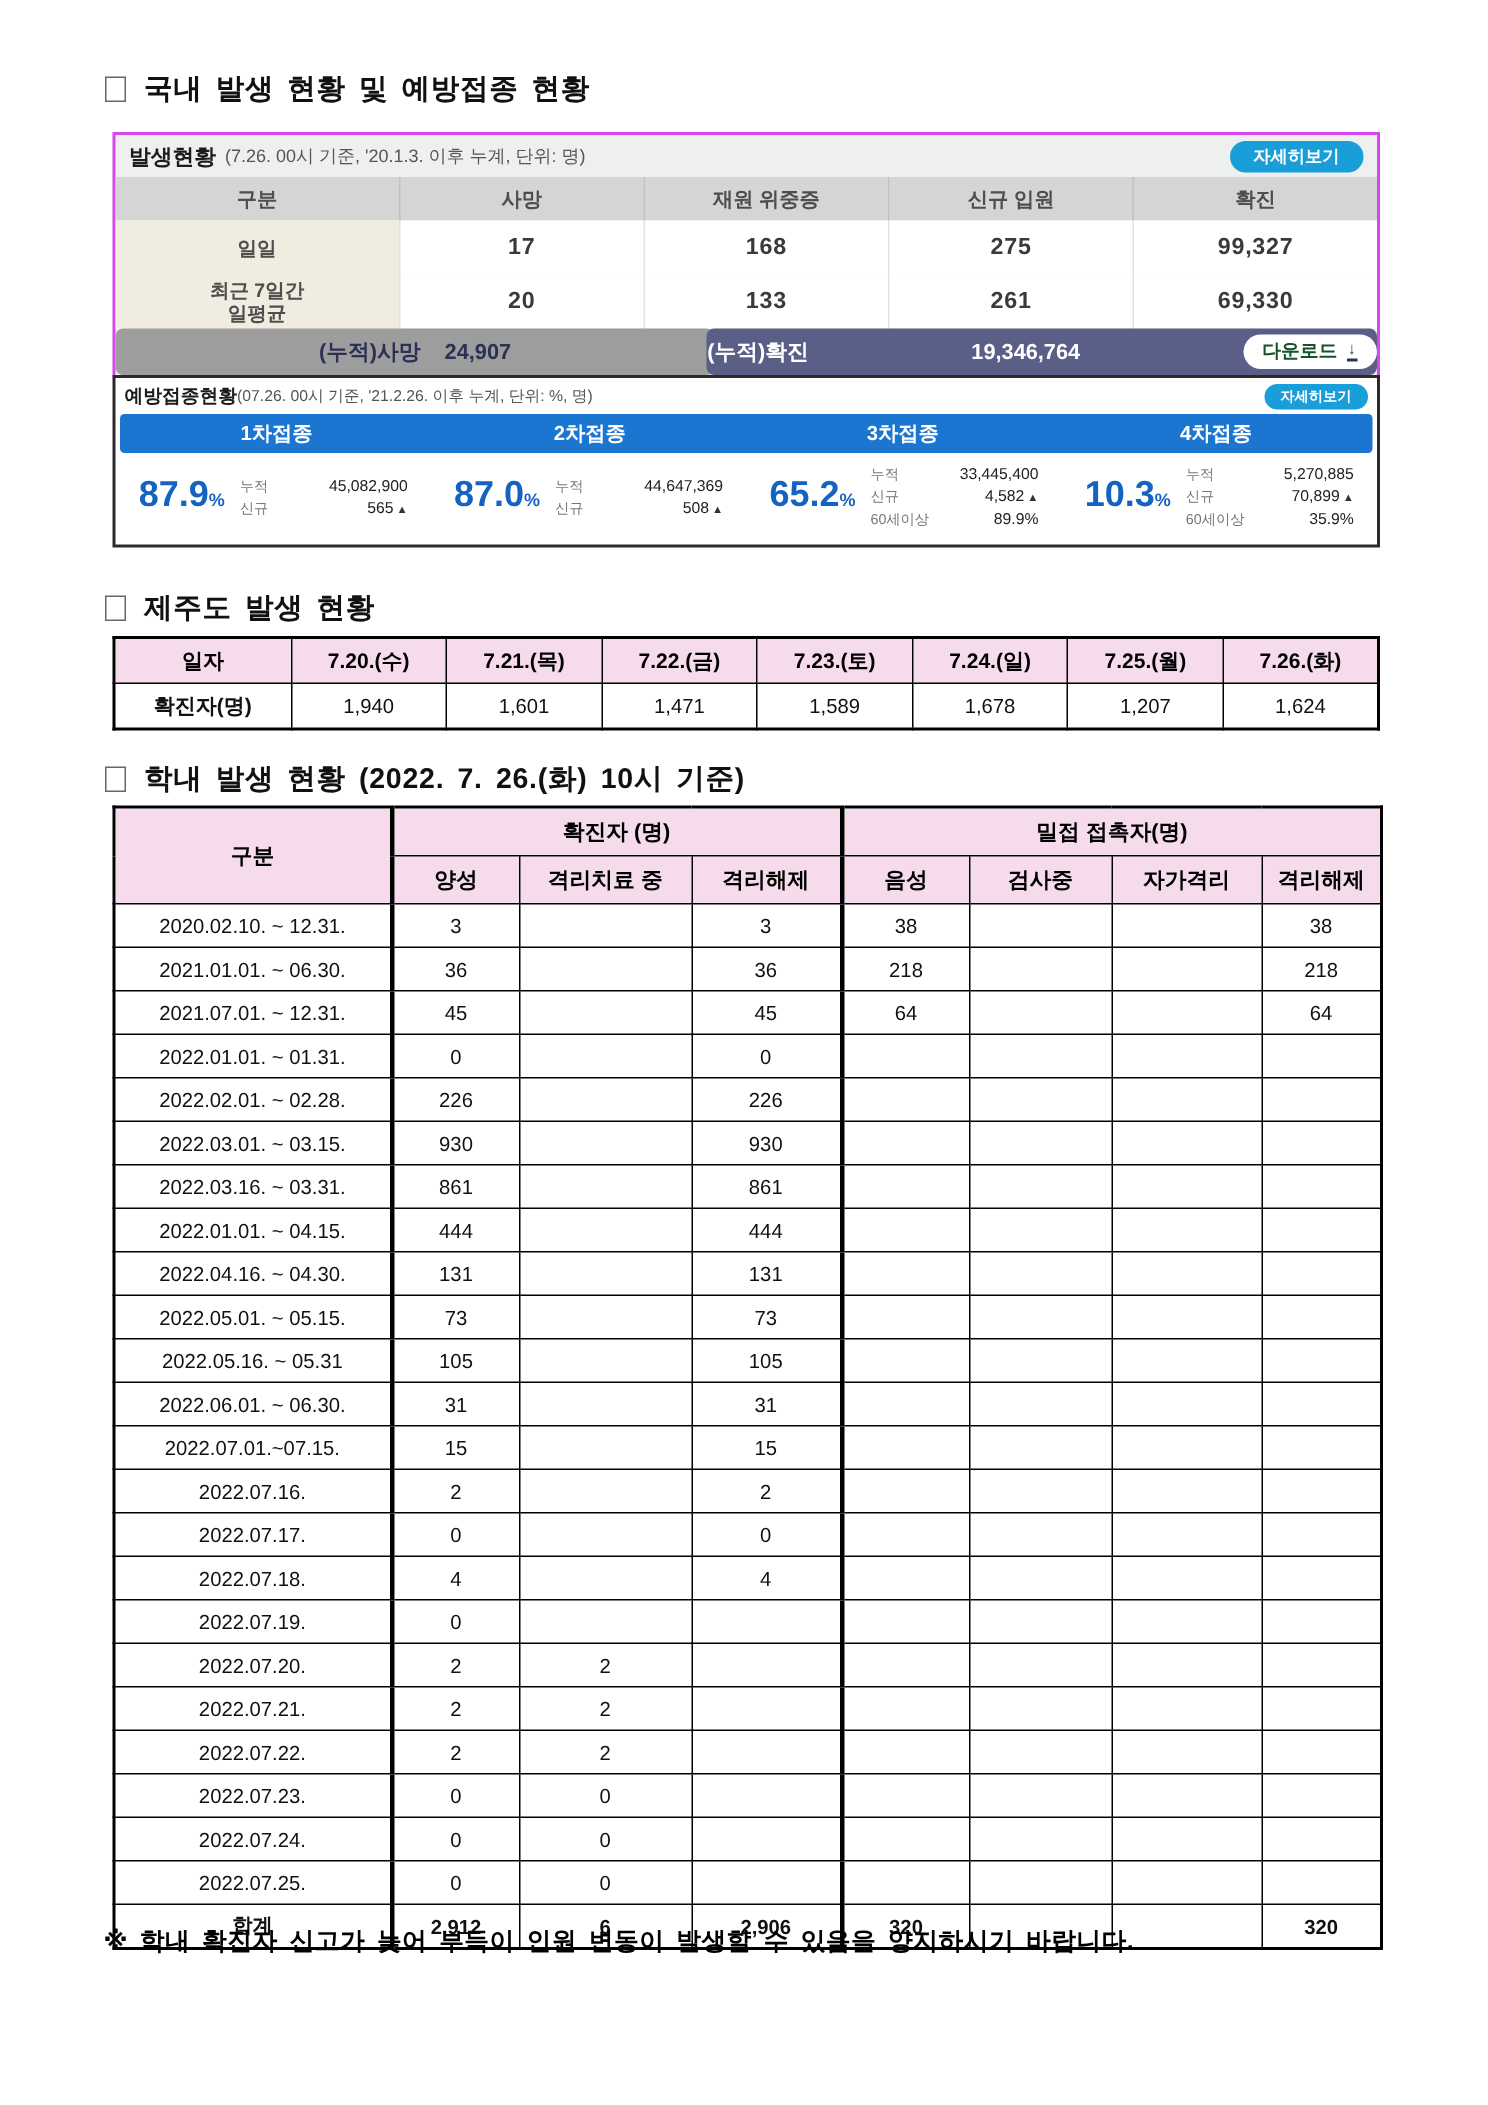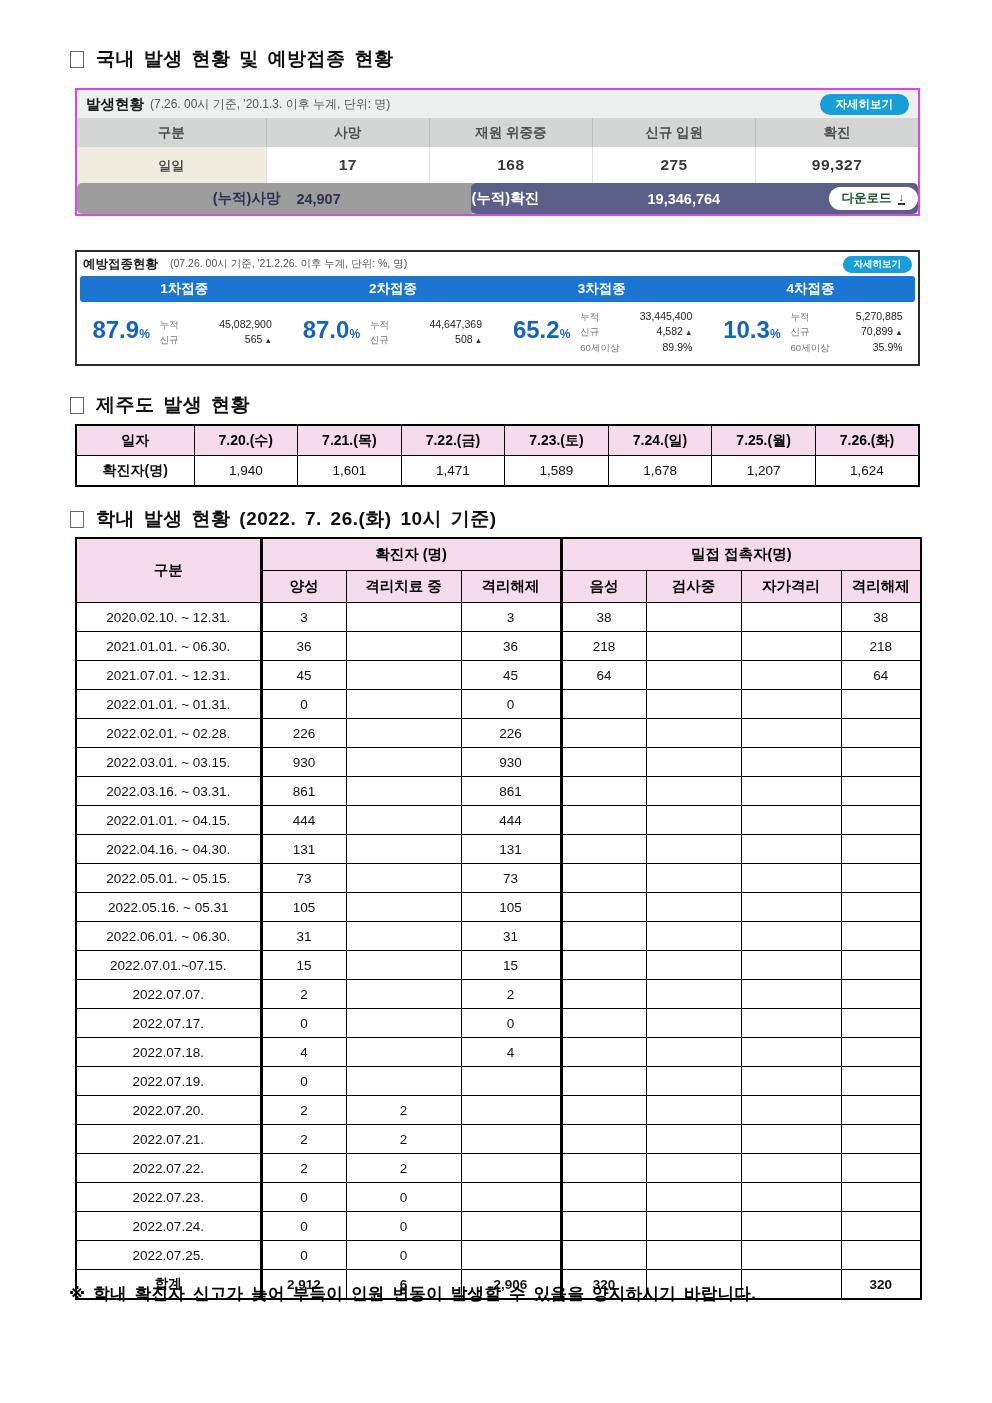--- a/index.html
+++ b/index.html
@@ -42,21 +42,21 @@
     margin-left:-5px;}
   .dl{background:#fff;color:#14532d;border:none;border-radius:13px;padding:3px 13px;
     font-weight:bold;font-size:12.5px;display:flex;align-items:center;gap:6px;
     cursor:pointer;font-family:inherit;}
   .dl-icon{font-size:11px;line-height:10px;border-bottom:2px solid #2c3154;padding:0 1px 1px;}
 
   
   .vax{position:absolute;left:0;top:250px;width:841px;border:2px solid #2a2a2a;background:#fff;}
   .vax-titlebar{display:flex;align-items:center;height:24px;padding:0 6px;}
   .vax-title{font-weight:bold;font-size:12.5px;color:#1c1c1c;}
-  .vax-sub{font-size:10.5px;color:#555;margin-left:12px;}
+  .vax-sub{font-size:10.5px;color:#555;margin-left:0;}
   .vax-bar{display:flex;height:26px;background:#1B76D2;border-radius:3px;margin:0 3px;text-align:right;}
   .vax-bar .vb{flex:1;color:#fff;font-weight:bold;font-size:13.5px;display:flex;
     align-items:center;justify-content:center;}
   .vax-values{display:flex;padding:7px 0 9px;}
   .vax-cell{flex:1;display:flex;align-items:center;justify-content:center;gap:10px;}
   .vax-pct{color:#1563C1;font-weight:bold;font-size:24px;line-height:24px;}
   .vax-pct .pctsign{font-size:12px;font-weight:bold;}
   .vax-pairs{font-size:10.5px;}
   .vax-pair{display:flex;align-items:baseline;line-height:14px;}
   .vax-pair .k{color:#777;width:48px;text-align:left;font-size:9.5px;}
@@ -118,20 +118,28 @@
           </tr>
         </thead>
       <tbody id="ob-body">
           <tr>
             <td class="lbl">일일</td>
             <td class="val">17</td>
             <td class="val">168</td>
             <td class="val">275</td>
             <td class="val">99,327</td>
           </tr>
+          <tr>
+            <td class="lbl">최근 7일간
+일평균</td>
+            <td class="val">20</td>
+            <td class="val">133</td>
+            <td class="val">261</td>
+            <td class="val">69,330</td>
+          </tr>
         </tbody>
     </table>
     <div class="ob-footer">
       <div class="ob-foot-left">
         <span>(누적)사망</span>
         <span>24,907</span>
       </div>
       <div class="ob-foot-right">
         <span>(누적)확진</span>
         <span>19,346,764</span>
@@ -416,21 +424,21 @@
           <td>2022.07.01.~07.15.</td>
           <td class="grp">15</td>
           <td></td>
           <td>15</td>
           <td class="grp"></td>
           <td></td>
           <td></td>
           <td></td>
         </tr>
         <tr>
-          <td>2022.07.07.</td>
+          <td>2022.07.16.</td>
           <td class="grp">2</td>
           <td></td>
           <td>2</td>
           <td class="grp"></td>
           <td></td>
           <td></td>
           <td></td>
         </tr>
         <tr>
           <td>2022.07.17.</td>

